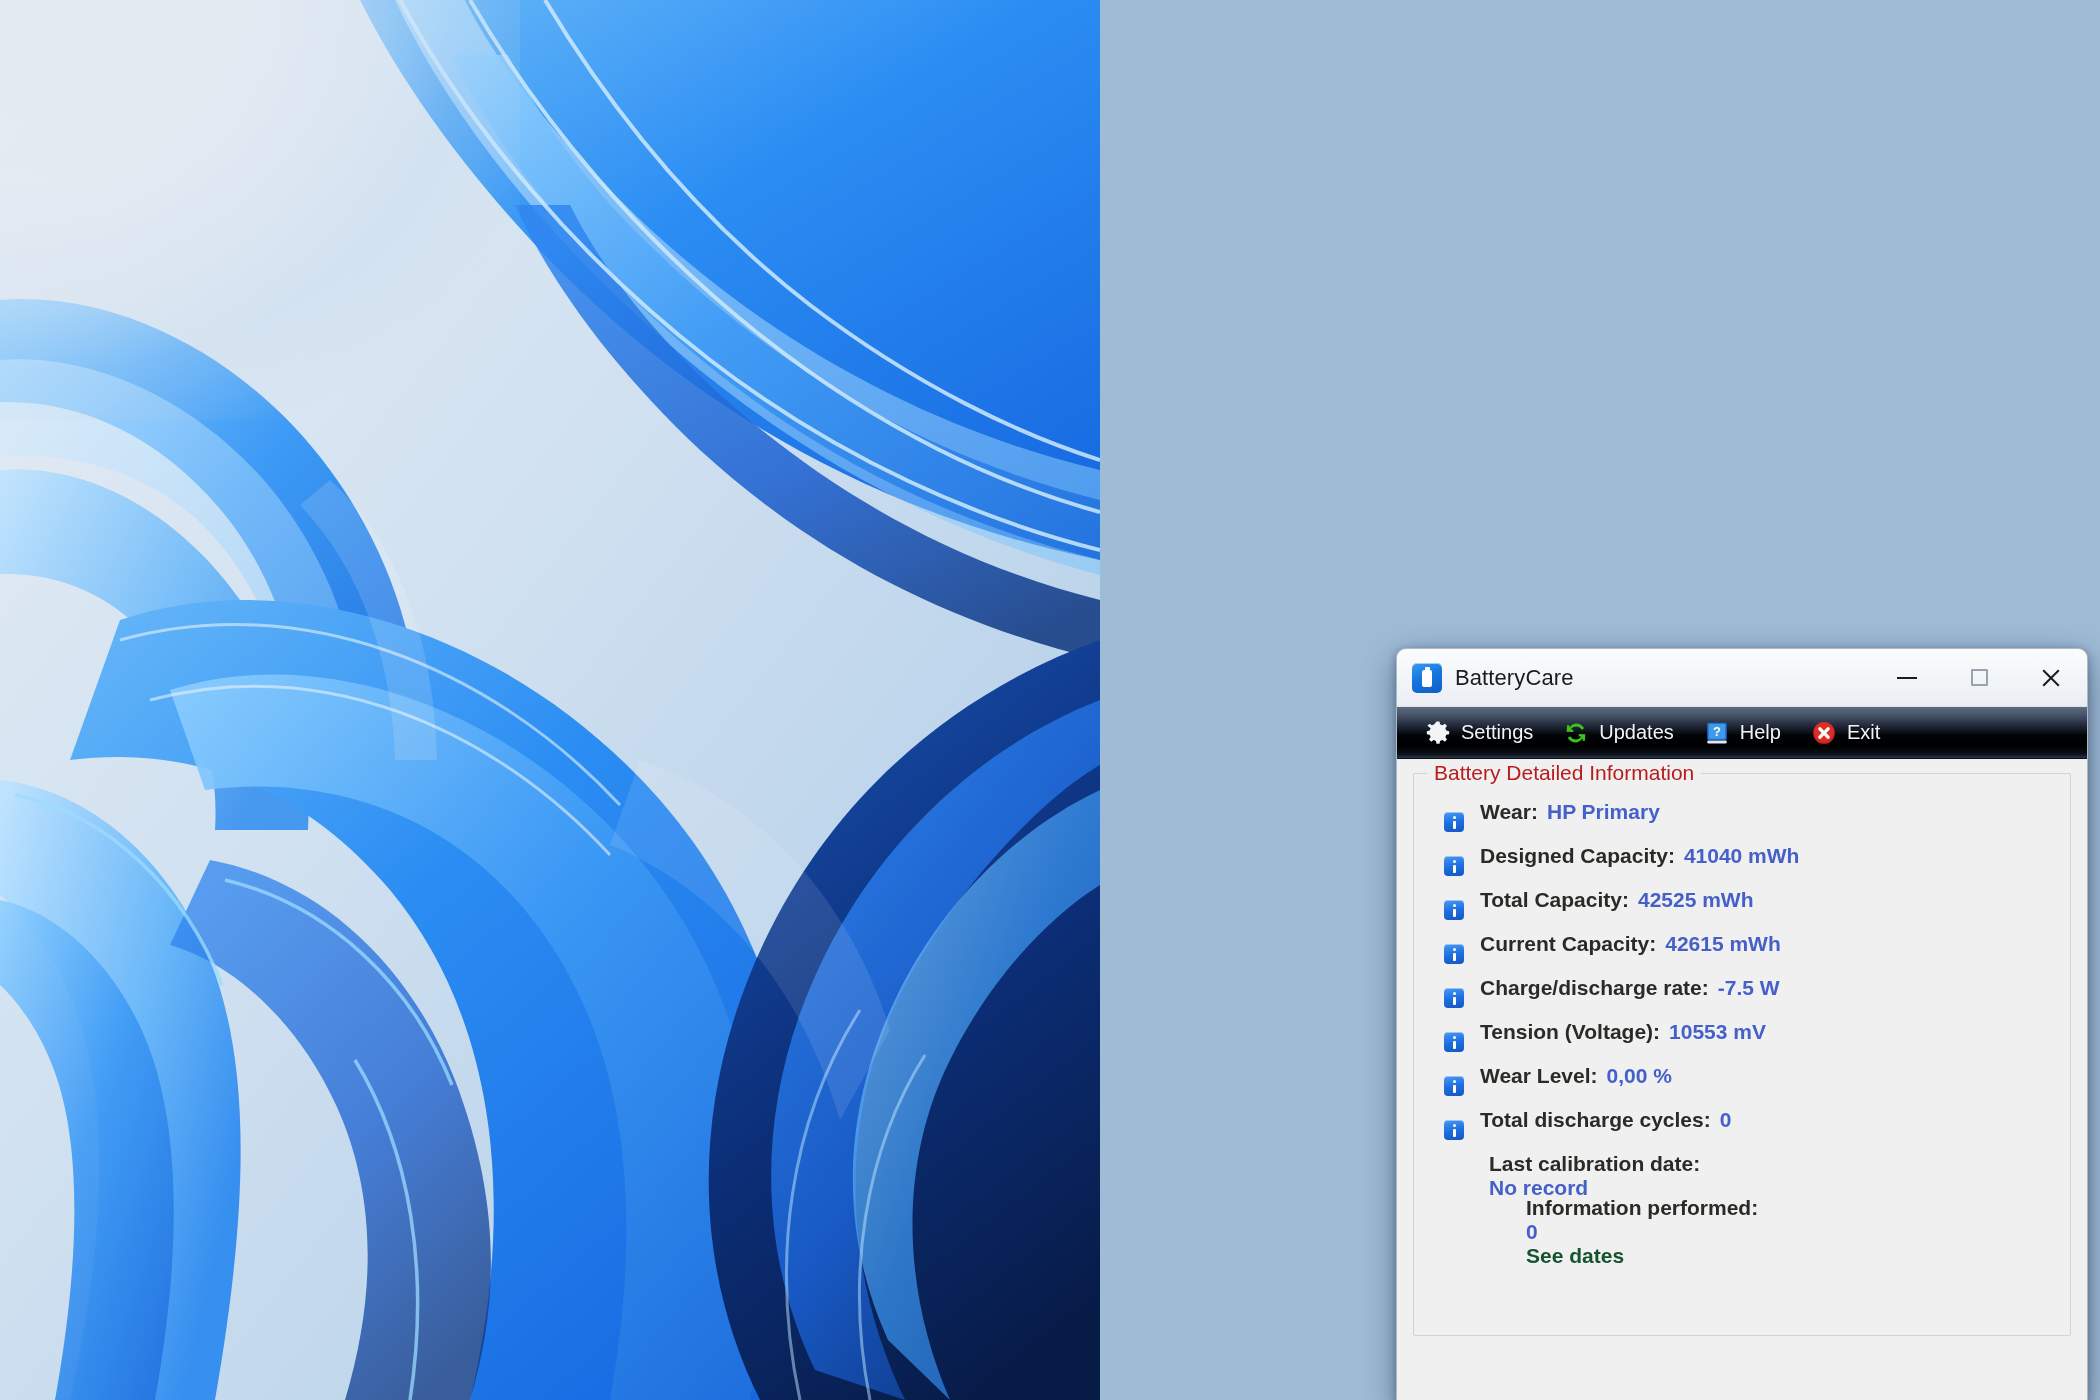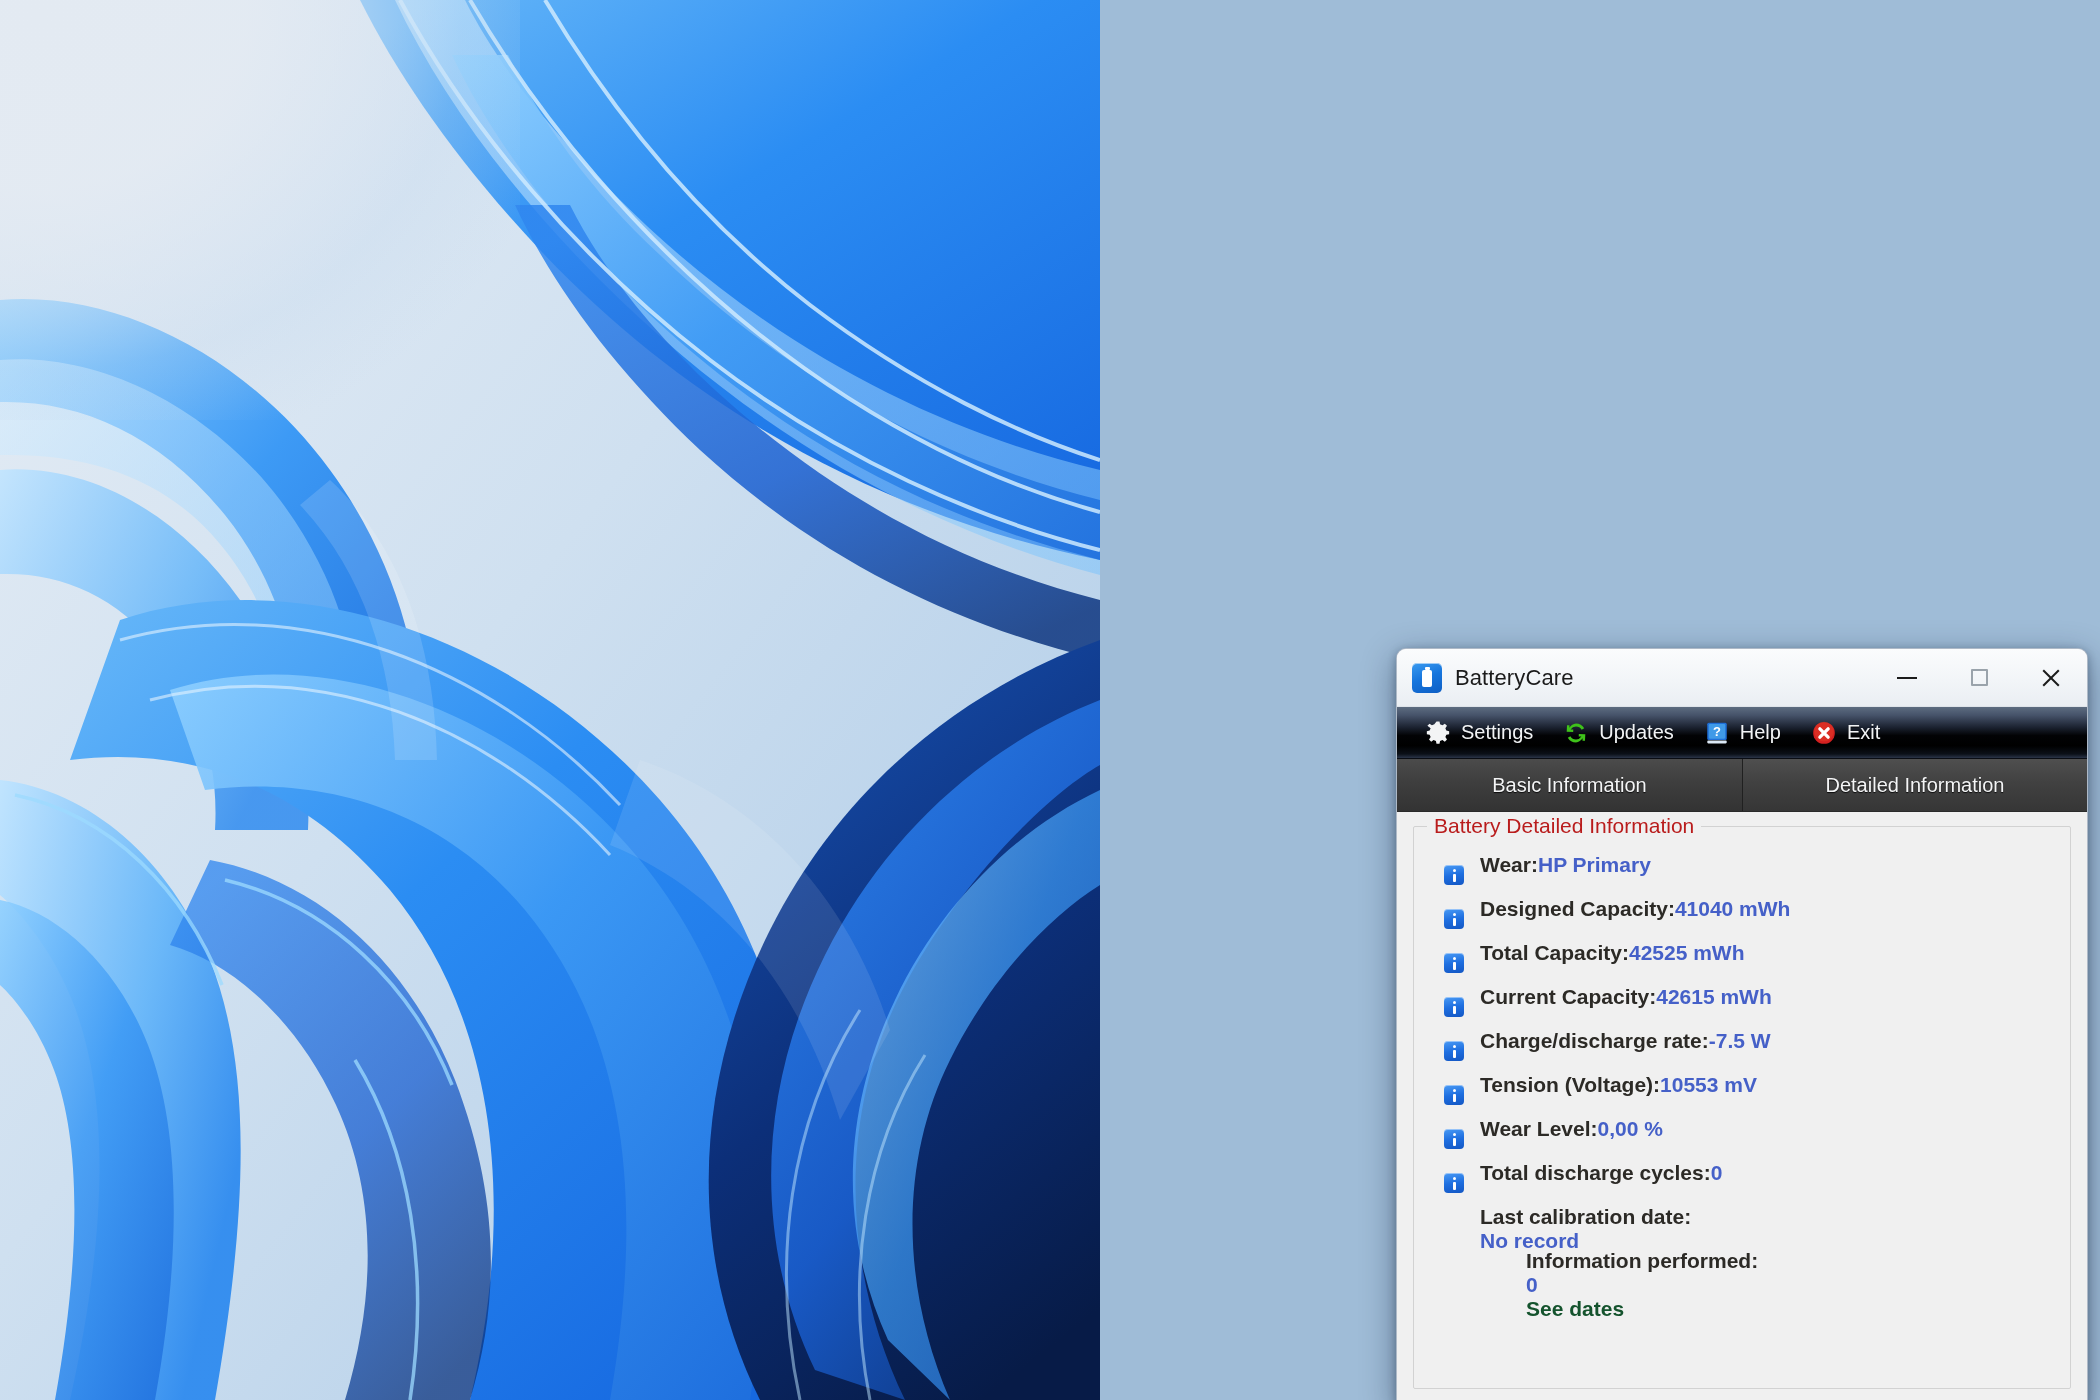--- a/index.html
+++ b/index.html
@@ -191,20 +191,21 @@
   }
   .row.no-icon { padding-left: 52px; flex-direction: column; }
   .row-label {
     margin-left: 16px;
     font-size: 21px;
     font-weight: bold;
     color: #2c2a26;
   }
   .row.no-icon .row-label { margin-left: 0; }
   .row-value {
+    margin-left: 9px;
     font-size: 21px;
     font-weight: bold;
     color: #4560c8;
   }
   .row-link {
     margin-left: 46px;
     font-size: 21px;
     font-weight: bold;
     color: #14532d;
     cursor: pointer;
@@ -367,24 +368,20 @@
           <svg viewBox="0 0 24 24" width="26" height="26">
             <circle cx="12" cy="12" r="10" fill="#d32020"></circle>
             <circle cx="12" cy="10.6" r="9" fill="#e23a28" opacity="0.55"></circle>
             <path d="M8.2 8.2 L15.8 15.8 M15.8 8.2 L8.2 15.8" stroke="#ffffff" stroke-width="3.1" stroke-linecap="round"></path>
           </svg>
         </span>
         <span class="tb-label">Exit</span>
       </div>
     </div>
 
-    <div id="tabs">
-      <div class="tab">Basic Information</div>
-      <div class="tab active">Detailed Information</div>
-    </div>
 
     <div id="content">
       <div id="groupbox">
         <div id="groupbox-title">Battery Detailed Information</div>
 
         <div class="row">
           <span class="info-icon"></span>
           <span class="row-label">Wear:</span>
           <span class="row-value">HP Primary</span>
         </div>

